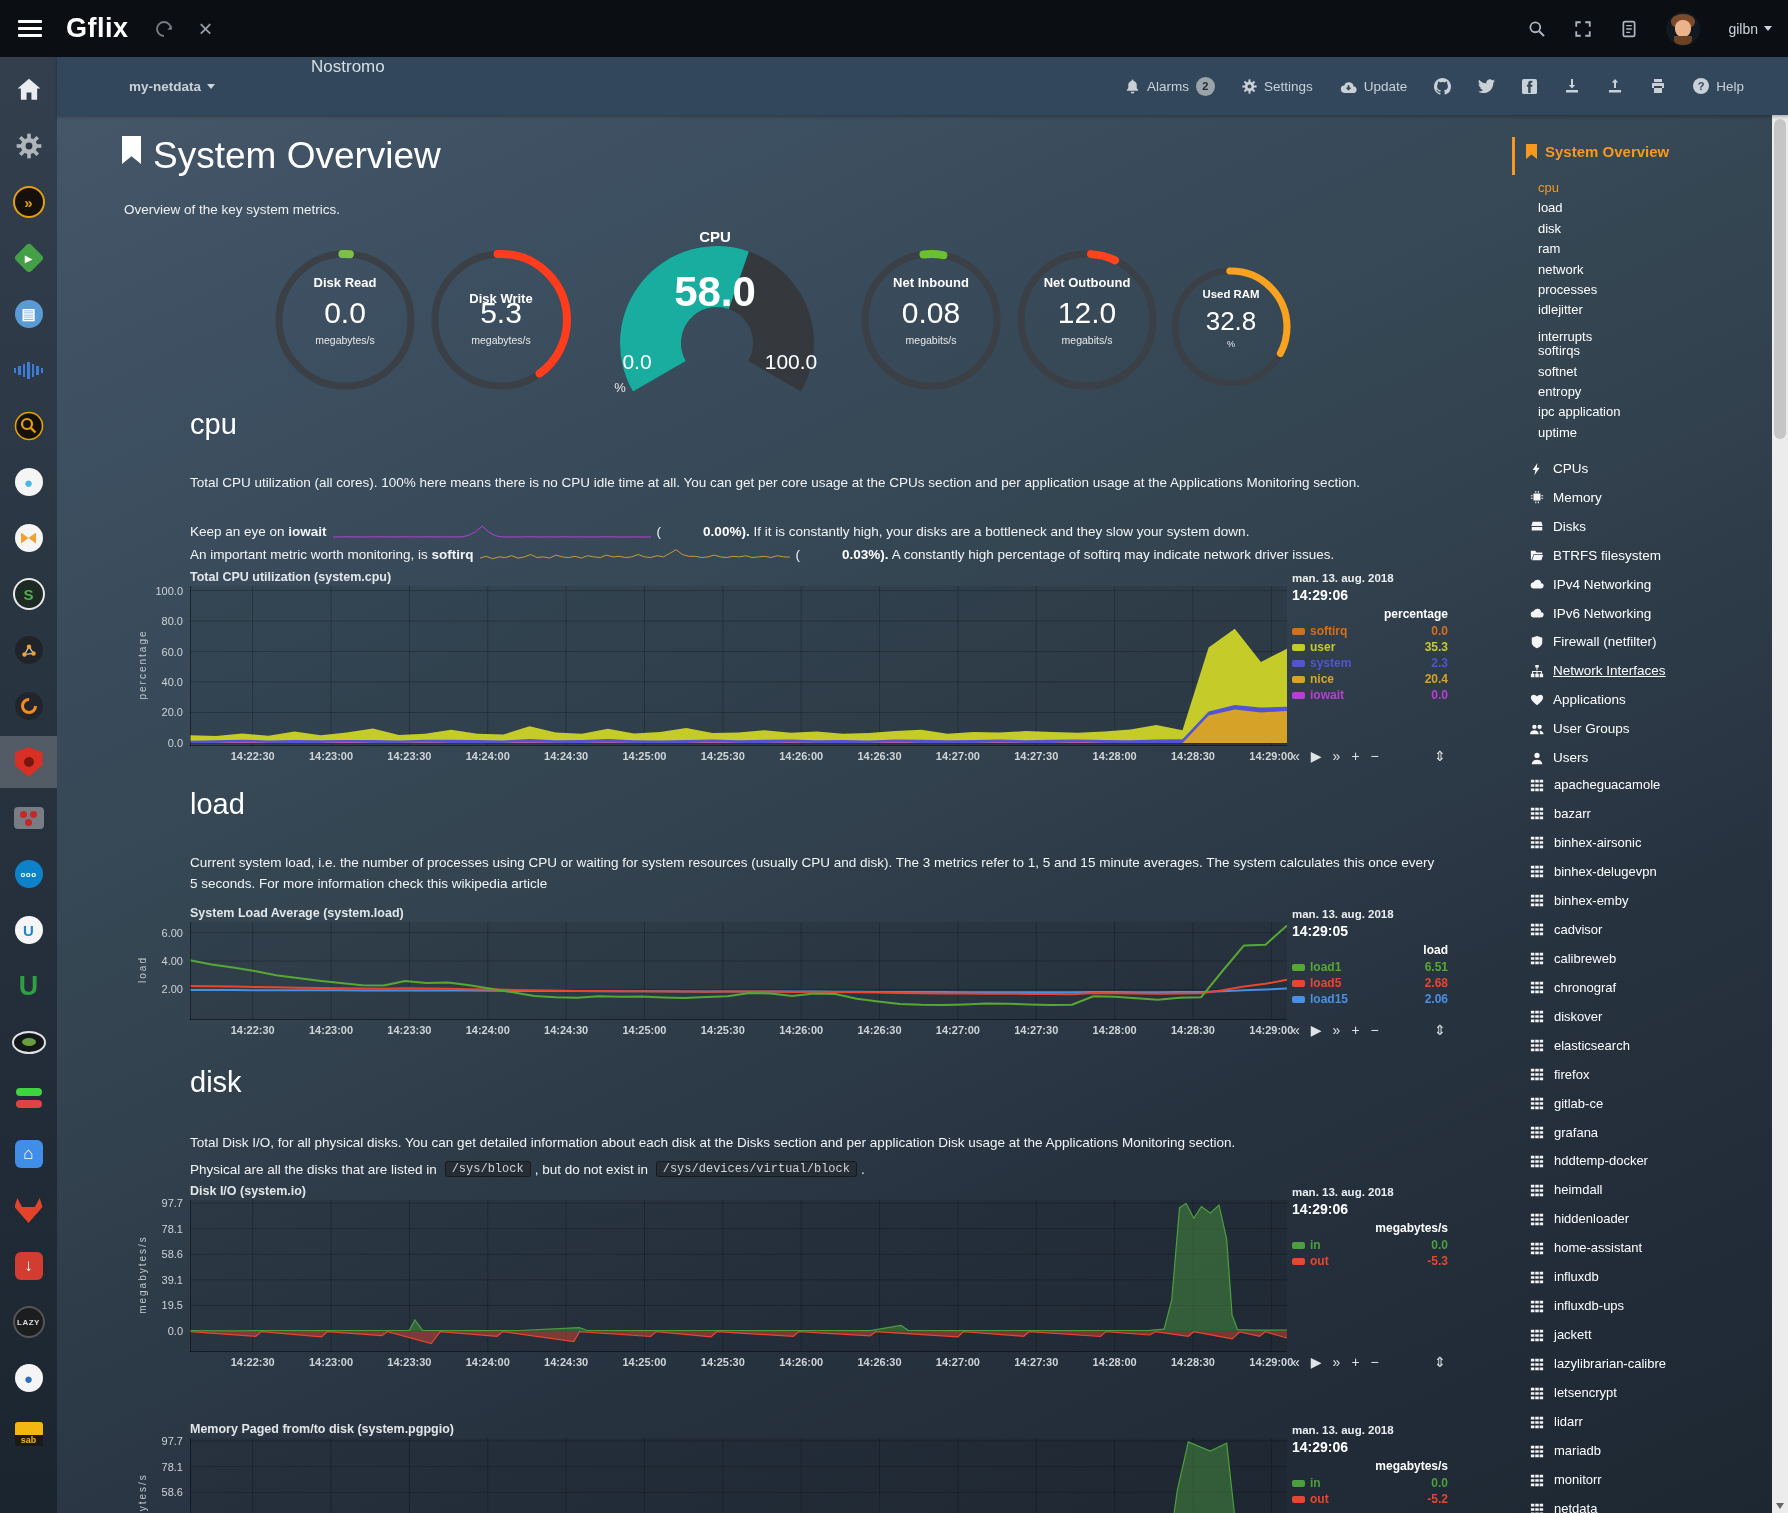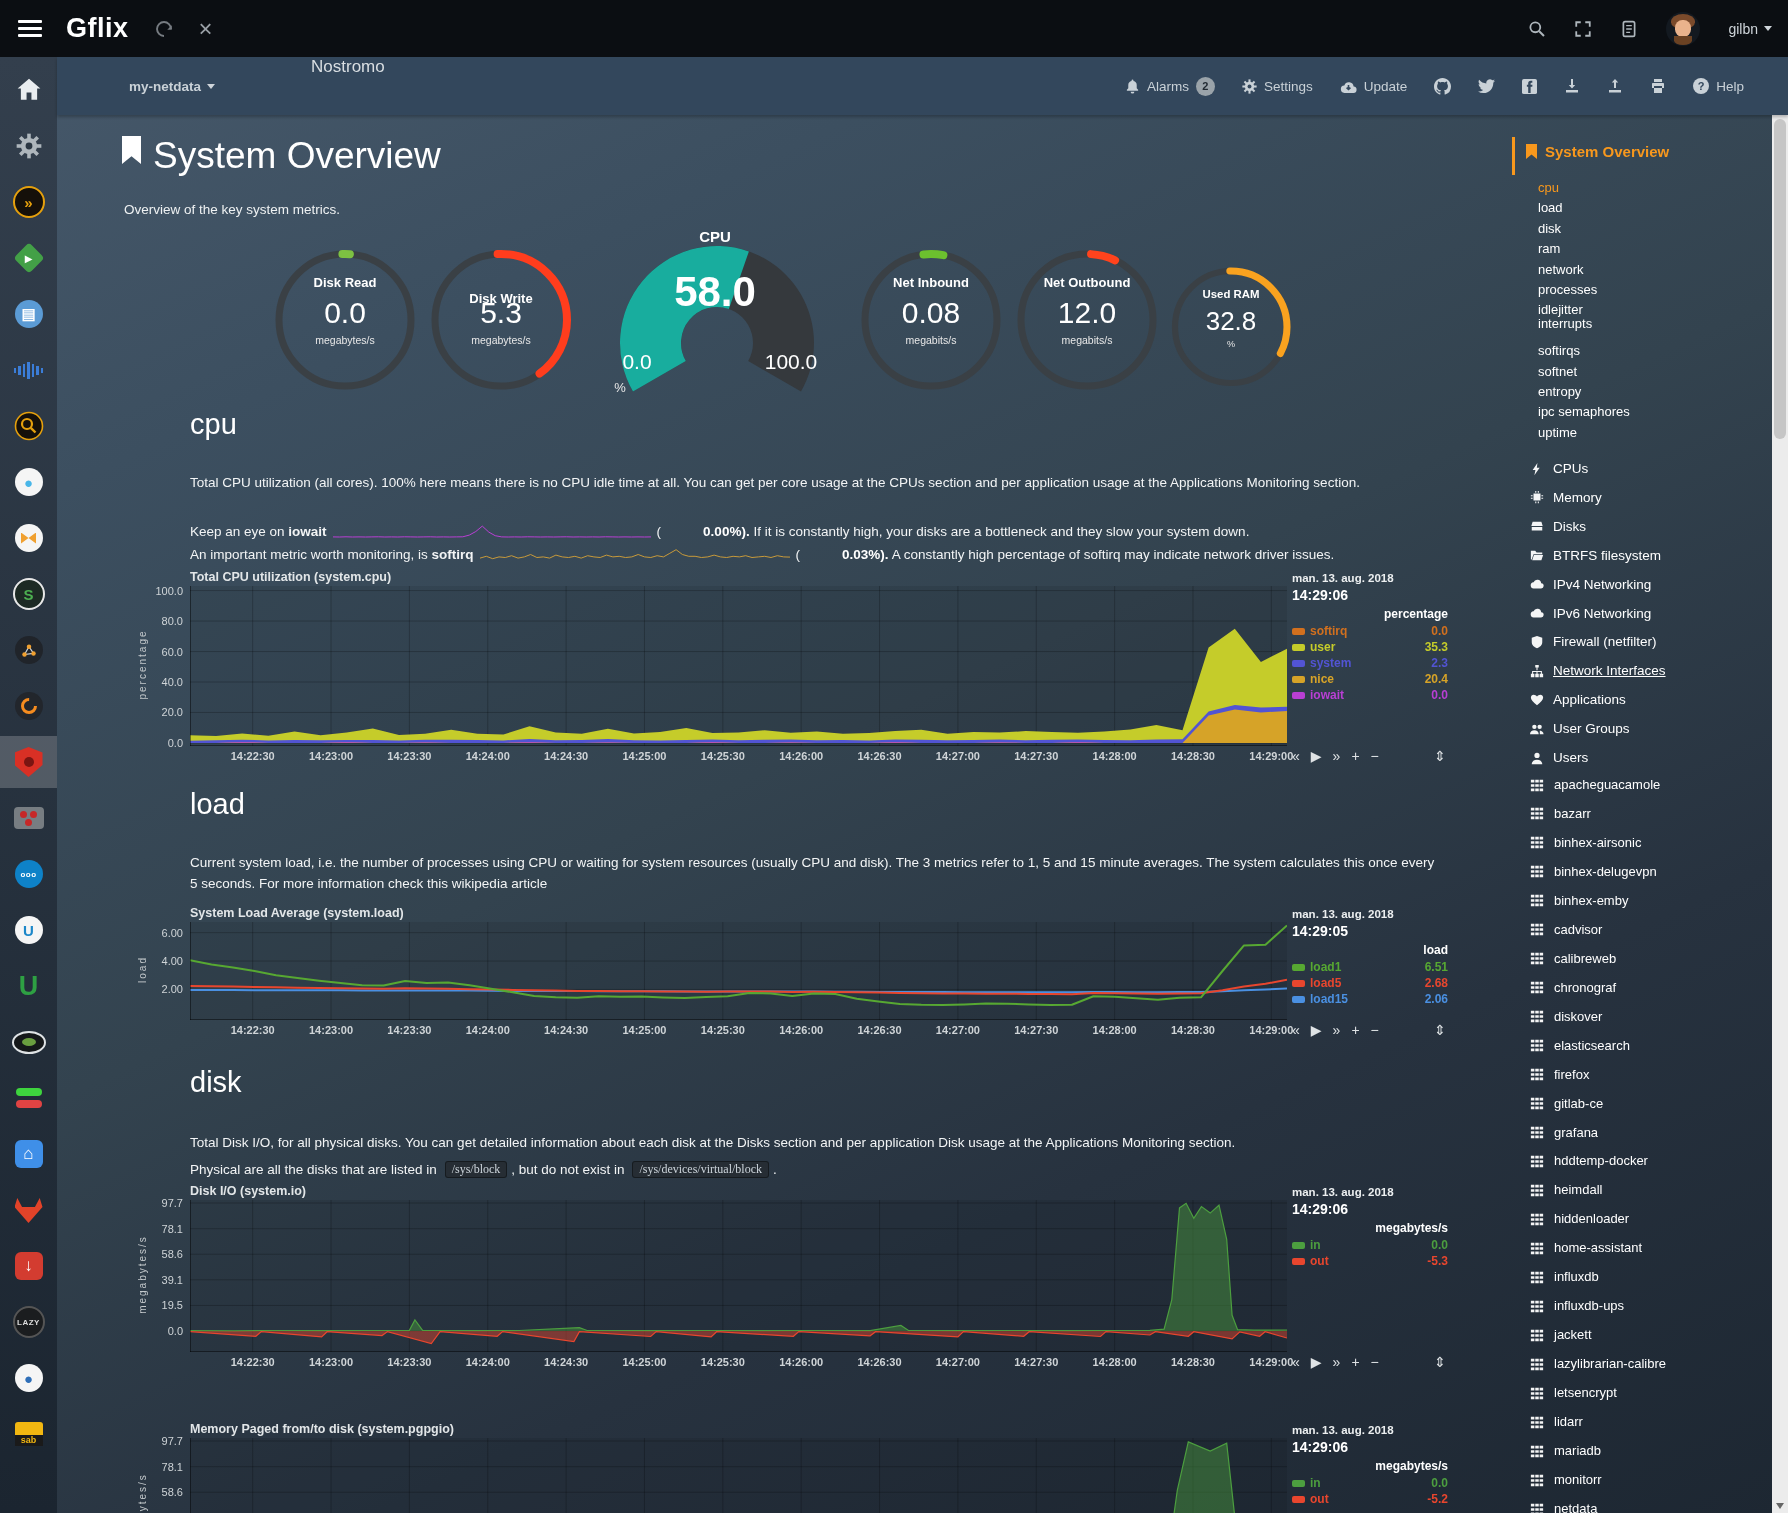--- a/index.html
+++ b/index.html
@@ -36,21 +36,21 @@
   .pg-title{position:absolute;left:122px;top:136px;display:flex;align-items:flex-start;gap:12px}
   .pg-title h1{margin:0;font-size:37px;font-weight:400;color:#fff;line-height:1.1}
   .pg-sub{position:absolute;left:124px;top:202px;font-size:13.5px;color:#eef1f2}
   
   .h2{position:absolute;left:190px;font-size:29px;font-weight:400;color:#fff}
   .para{position:absolute;left:190px;width:1252px;font-size:13.5px;line-height:21px;color:#f2f4f5}
   .kline{position:absolute;left:190px;height:22px;display:flex;align-items:center;font-size:13.5px;color:#f2f4f5}
   .kline span,.kline b{white-space:pre}
   .kline .pval{font-weight:bold;color:#fff;margin-left:42px}
   .spark{display:inline-block;margin:0 6px}
-  .codechip{font-family:Liberation Serif, serif;font-size:12px;background:#262d34;color:#cdd5db;padding:0 6px;border-radius:3px;border:1px solid rgba(0,0,0,.4);margin:0 4px;white-space:pre}
+  .codechip{font-family:Liberation Mono, monospace;font-size:12px;background:#262d34;color:#cdd5db;padding:0 6px;border-radius:3px;border:1px solid rgba(0,0,0,.4);margin:0 4px;white-space:pre}
   
   .chart{position:absolute;left:130px;width:1320px}
   #chart-cpu{top:570px;height:216px}
   #chart-load{top:906px;height:158px}
   #chart-disk{top:1184px;height:212px}
   #chart-pgpgio{top:1422px;height:212px}
   .c-title{position:absolute;font-size:12.5px;font-weight:bold;color:#e2e6e8;top:0}
   .ytick{position:absolute;text-align:right;font-size:11px;color:#cfd4d7}
   .xtick{position:absolute;width:60px;text-align:center;font-size:11px;font-weight:bold;color:#cfd4d7}
   .ylab{position:absolute;width:160px;text-align:center;font-size:10px;letter-spacing:2px;color:#c4c9cc;transform:rotate(-90deg)}
@@ -683,25 +683,25 @@
         <span class="rb-bm" style="background: rgb(248, 152, 29);"></span>
         <span style="color: rgb(248, 152, 29);">System Overview</span>
       </div>
       <div class="rb-sub" style="top: 55px; color: rgb(248, 152, 29);">cpu</div>
       <div class="rb-sub" style="top: 75.4px;">load</div>
       <div class="rb-sub" style="top: 95.8px;">disk</div>
       <div class="rb-sub" style="top: 116.2px;">ram</div>
       <div class="rb-sub" style="top: 136.6px;">network</div>
       <div class="rb-sub" style="top: 157px;">processes</div>
       <div class="rb-sub" style="top: 177.4px;">idlejitter</div>
-      <div class="rb-sub" style="top: 191px;">interrupts</div>
+      <div class="rb-sub" style="top: 204px;">interrupts</div>
       <div class="rb-sub" style="top: 218.2px;">softirqs</div>
       <div class="rb-sub" style="top: 238.6px;">softnet</div>
       <div class="rb-sub" style="top: 259px;">entropy</div>
-      <div class="rb-sub" style="top: 279.4px;">ipc semaphores</div>
+      <div class="rb-sub" style="top: 279.4px;">ipc application</div>
       <div class="rb-sub" style="top: 299.8px;">uptime</div>
       <div class="rb-sec" style="top: 336px;">
         <svg width="14" height="14" viewBox="0 0 16 16">
           <path d="M8.5 1 3 9h3.2L5 15l6-8.5H7.8z" fill="#fff" fill-opacity="0.95"></path>
         </svg>
         <span>CPUs</span>
       </div>
       <div class="rb-sec" style="top: 364.9px;">
         <svg width="14" height="14" viewBox="0 0 16 16">
           <path d="M4 4h8v8H4zM6 1h1.2v2H6zM8.9 1h1.2v2H8.9zM6 13h1.2v2H6zM8.9 13h1.2v2H8.9zM1 6h2v1.2H1zM1 8.9h2v1.2H1zM13 6h2v1.2h-2zM13 8.9h2v1.2h-2z" fill="#fff" fill-opacity="0.95"></path>

